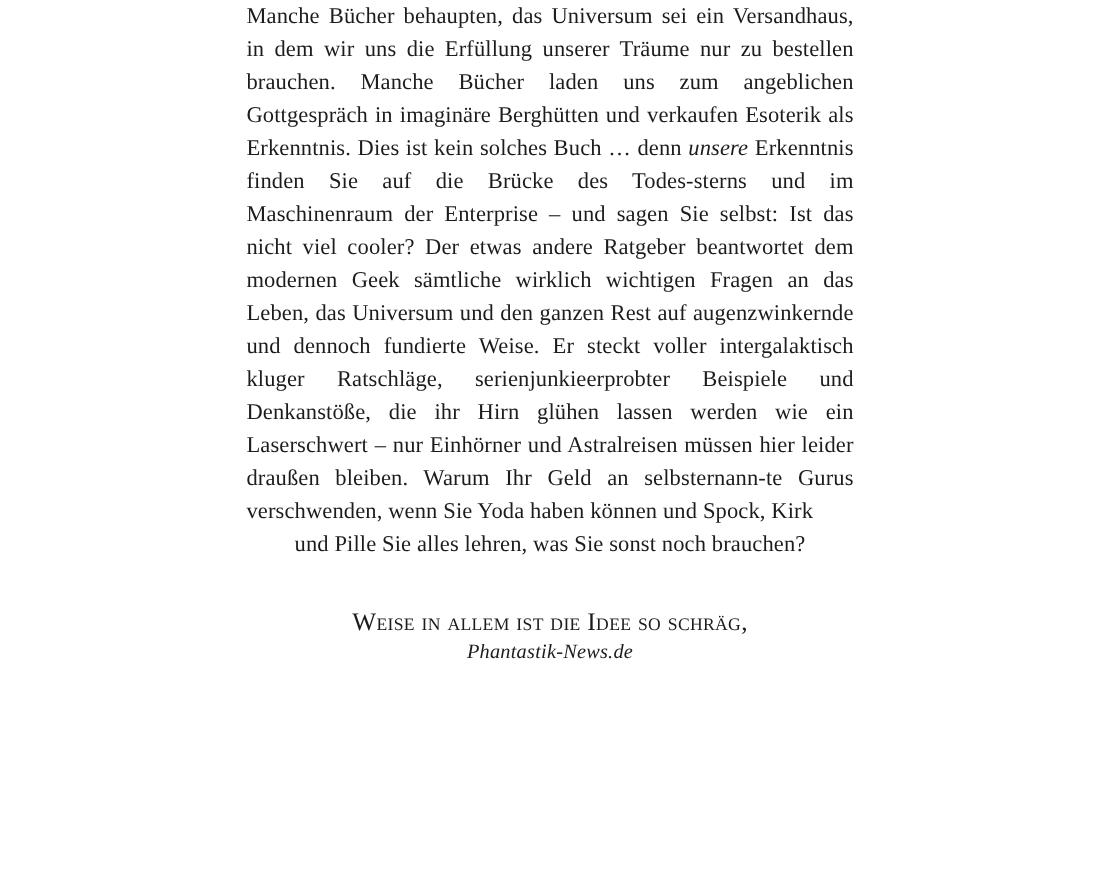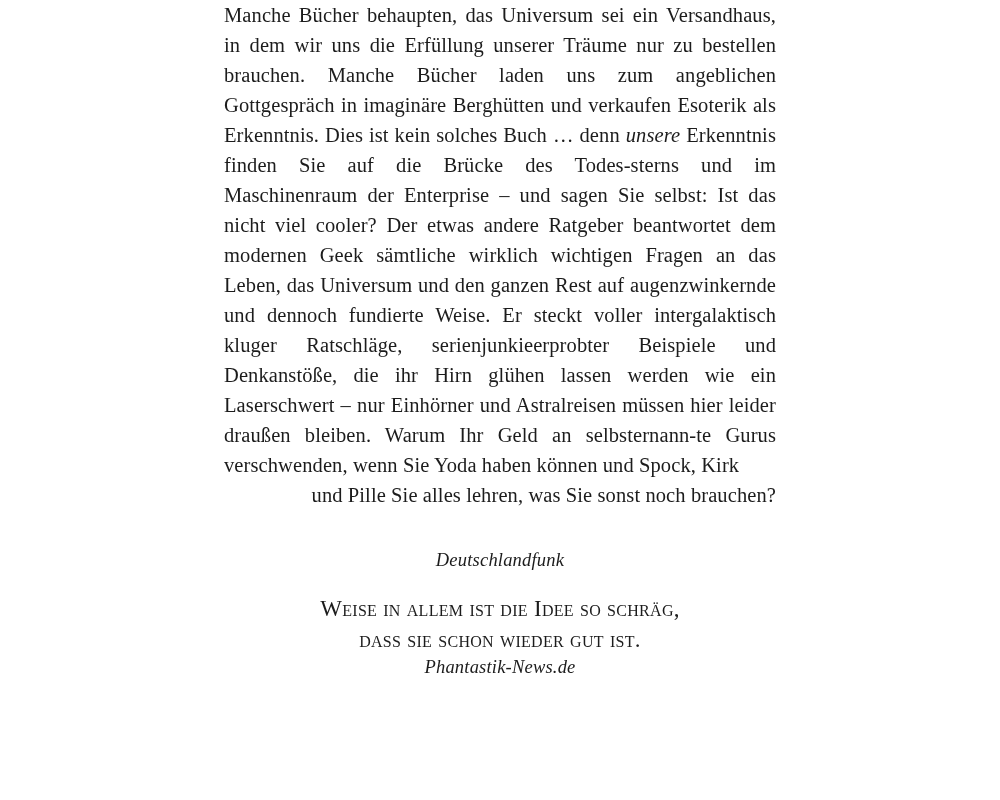--- a/index.html
+++ b/index.html
@@ -31,21 +31,21 @@
     color: #1c1c1c;
     margin: 0;
     padding-top: 0;
     letter-spacing: 0.1px;
   }
   .blurb .em {
     font-style: italic;
   }
   .blurb .last-line {
     display: block;
-    text-align: right;
+    text-align: center;
   }
   .headline {
     margin: 36px 0 0 0;
     text-align: center;
     font-family: "DejaVu Sans", sans-serif;
     font-size: 25px;
     font-weight: bold;
     color: #0a7cb5;
     letter-spacing: -0.2px;
   }
@@ -80,25 +80,23 @@
 <body>
 
 <div class="page">
 
   <p class="blurb"><span>Manche Bücher behaupten, das Universum sei ein Versandhaus, in dem wir uns die Erfüllung unserer Träume nur zu bestellen brauchen. Manche Bücher laden uns zum angeblichen Gottgespräch in imaginäre Berghütten und verkaufen Esoterik als Erkenntnis. Dies ist kein solches Buch … denn </span><span class="em">unsere</span><span> Erkenntnis finden Sie auf die Brücke des Todes-sterns und im Maschinenraum der Enterprise – und sagen Sie selbst: Ist das nicht viel cooler? Der etwas andere Ratgeber beantwortet dem modernen Geek sämtliche wirklich wichtigen Fragen an das Leben, das Universum und den ganzen Rest auf augenzwinkernde und dennoch fundierte Weise. Er steckt voller intergalaktisch kluger Ratschläge, serienjunkieerprobter Beispiele und Denkanstöße, die ihr Hirn glühen lassen werden wie ein Laserschwert – nur Einhörner und Astralreisen müssen hier leider draußen bleiben. Warum Ihr Geld an selbsternann-te Gurus verschwenden, wenn Sie Yoda haben können und Spock, Kirk </span><span class="last-line">und Pille Sie alles lehren, was Sie sonst noch brauchen?</span></p>
 
 
   <div class="quotes">
 
     <div class="quote-block">
-      <div class="quote-source">Deutschlandfunk</div>
     </div>
 
     <div class="quote-block">
       <div class="quote-text">
         <span class="ln">Weise in allem ist die Idee so schräg,</span>
-        <span class="ln">dass sie schon wieder gut ist.</span>
       </div>
       <div class="quote-source">Phantastik-News.de</div>
     </div>
 
   </div>
 </div>
 
 </body></html>

